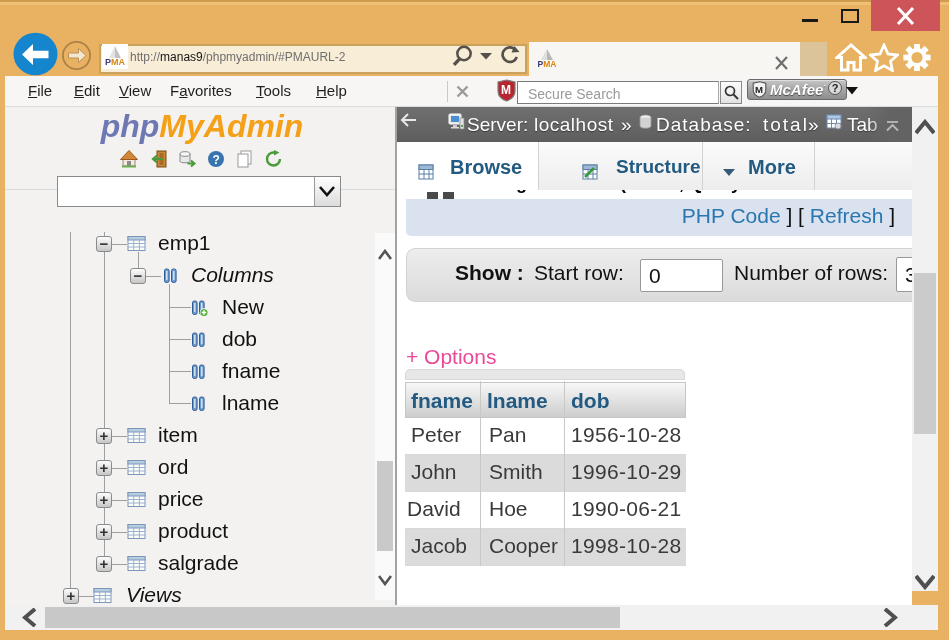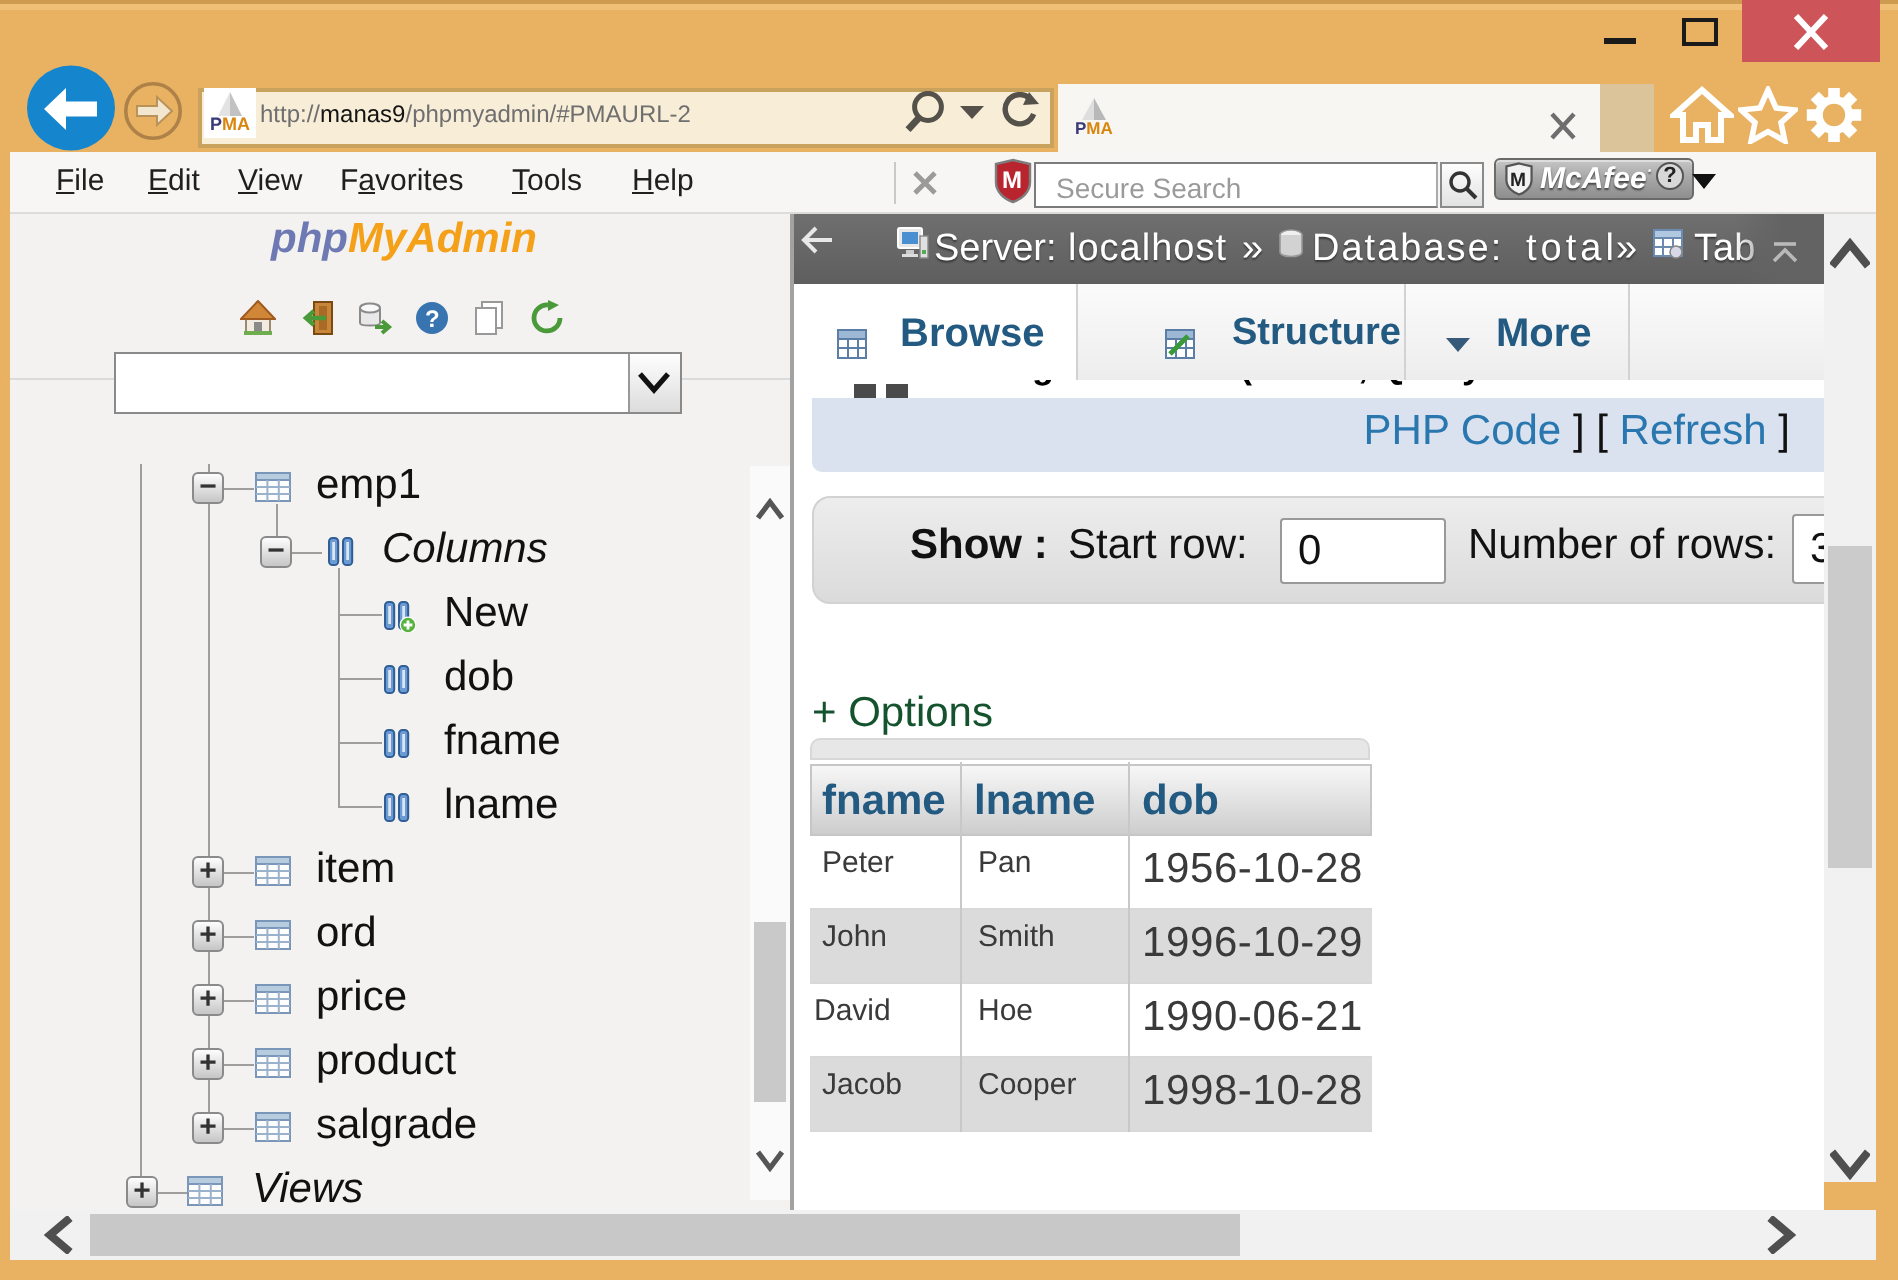--- a/index.html
+++ b/index.html
@@ -4,21 +4,21 @@
 html,body{width:949px;height:640px;overflow:hidden;}
 #win{position:relative;width:949px;height:640px;background:#E8B262;overflow:hidden;}
 .abs{position:absolute;}
 .pmbox{position:absolute;width:16px;height:16px;border:1px solid #8a8a8a;border-radius:3px;background:linear-gradient(#fdfdfd,#c6c6c6);color:#333;font-size:15px;font-weight:bold;text-align:center;line-height:13px;}
 .tico{position:absolute;width:19px;height:16px;}
 .tlab{position:absolute;font-size:21px;color:#111;white-space:nowrap;}
 .bc{position:absolute;top:3px;height:30px;line-height:30px;font-size:19px;color:#fff;text-shadow:0 1px 1px rgba(0,0,0,0.45);white-space:nowrap;}
 .rtab{position:absolute;top:49px;font-size:19px;font-weight:bold;color:#235A81;}
 .thead{position:absolute;font-size:21px;font-weight:bold;color:#235A81;}
 .trow{position:absolute;left:8px;width:281px;height:37px;border-bottom:1px solid #d8d8d8;}
-.tcell{position:absolute;font-size:15px;color:#3a3a3a;}
+.tcell{position:absolute;font-size:21px;color:#3a3a3a;}
 .tmono{font-size:21px;letter-spacing:0.3px;}
 </style></head>
 <body>
 <svg width="0" height="0" style="position:absolute;">
     <defs>
 <g id="tbl">
         <rect x="1" y="0.5" width="17" height="14" fill="#fdfdfd" stroke="#7a96b8"></rect>
         <rect x="1" y="0.5" width="17" height="3.5" fill="#b8cce0" stroke="#7a96b8"></rect>
         <path d="M6.7 4 V14.5 M12.4 4 V14.5 M1 7.5 H18 M1 11 H18" stroke="#9ab2cc" stroke-width="1"></path>
       </g>
@@ -150,21 +150,21 @@
 <svg class="abs" style="left:846px;top:87px;" width="12" height="8">
       <path d="M0 0 H12 L6 7.5 Z" fill="#111"></path>
     </svg>
 
 <div class="abs" style="left:0;top:76px;width:5px;height:564px;background:#E8B262;z-index:50;"></div>
 <div class="abs" style="left:938px;top:76px;width:11px;height:564px;background:#E8B262;z-index:50;"></div>
 <div class="abs" style="left:0;top:630px;width:949px;height:10px;background:#E8B262;z-index:51;"></div>
 
 <div class="abs" style="left:5px;top:107px;width:390px;height:498px;background:#F3F2F0;"></div>
 <div class="abs" style="left:5px;top:107px;width:390px;height:83px;border-bottom:1px solid #dbdbdb;background:#F3F2F0;"></div>
-<div class="abs" style="left:57px;top:108px;width:290px;height:32px;font-size:21px;font-weight:bold;font-style:italic;text-align:center;white-space:nowrap;"><span style="color:#6E79B4;">php</span><span style="color:#F5A019;">MyAdmin</span></div>
+<div class="abs" style="left:57px;top:108px;width:290px;height:32px;font-size:32px;font-weight:bold;font-style:italic;text-align:center;white-space:nowrap;"><span style="color:#6E79B4;">php</span><span style="color:#F5A019;">MyAdmin</span></div>
 
 <svg class="abs" style="left:120px;top:150px;" width="18" height="18">
       <rect x="3" y="8" width="12" height="8" fill="#f2ece0" stroke="#9a8a70" stroke-width="1"></rect>
       <path d="M9 0.5 L0.5 9.5 H17.5 Z" fill="#d08838" stroke="#a05a20" stroke-width="1"></path>
       <rect x="7" y="11" width="4" height="5" fill="#8a8a8a"></rect>
       <rect x="2" y="15.5" width="14" height="2" fill="#6fae4e"></rect>
     </svg>
 <svg class="abs" style="left:149px;top:150px;" width="18" height="18">
       <rect x="8" y="1" width="9" height="16" fill="#c8863a" stroke="#7a4a10" stroke-width="1"></rect>
       <rect x="10.5" y="3" width="4" height="12" fill="#a86a24"></rect>
@@ -352,21 +352,21 @@
   <div class="abs" style="left:9px;top:92px;width:506px;height:37px;background:#D9E2EE;border-radius:0 0 0 5px;"></div>
   <div class="abs" style="left:0px;top:94px;width:498px;height:30px;line-height:30px;font-size:21px;text-align:right;color:#111;white-space:nowrap;"><span style="color:#2A77B0;">PHP Code</span> ] [ <span style="color:#2A77B0;">Refresh</span> ]</div>
 
   <div class="abs" style="left:9px;top:141px;width:506px;height:54px;background:linear-gradient(#EDEDED,#DBDBDB);border:1px solid #d2d2d2;border-radius:9px 0 0 9px;border-right:none;"></div>
   <div class="abs" style="left:58px;top:154px;font-size:21px;font-weight:bold;color:#111;">Show :</div>
   <div class="abs" style="left:137px;top:154px;font-size:21px;color:#111;">Start row:</div>
   <div class="abs" style="left:243px;top:152px;width:83px;height:33px;background:#fff;border:1px solid #999;border-radius:2px;font-size:21px;color:#111;line-height:31px;padding-left:8px;">0</div>
   <div class="abs" style="left:337px;top:154px;font-size:21px;color:#111;">Number of rows:</div>
   <div class="abs" style="left:499px;top:150px;width:40px;height:35px;background:#fff;border:1px solid #999;border-radius:2px;font-size:21px;color:#111;line-height:33px;padding-left:8px;">3</div>
 
-  <div class="abs" style="left:9px;top:238px;font-size:21px;color:#14532d;">+ Options</div>
+  <div class="abs" style="left:9px;top:238px;font-size:21px;color:#ec4899;">+ Options</div>
 
   <div class="abs" style="left:8px;top:262px;width:280px;height:11px;background:#E7E7E7;border:1px solid #d8d8d8;border-radius:5px 5px 0 0;"></div>
   <div class="abs" style="left:8px;top:275px;width:281px;height:36px;background:linear-gradient(#f7f7f7,#cdcdcd);border:1px solid #c6c6c6;"></div>
   <div class="thead" style="left:14px;top:282px;">fname</div>
   <div class="thead" style="left:90px;top:282px;">lname</div>
   <div class="thead" style="left:174px;top:282px;">dob</div>
   <div class="trow" style="top:311px;background:#fff;"></div>
   <div class="trow" style="top:348px;background:#DBDBDB;"></div>
   <div class="trow" style="top:385px;background:#fff;"></div>
   <div class="trow" style="top:422px;background:#DBDBDB;"></div>

